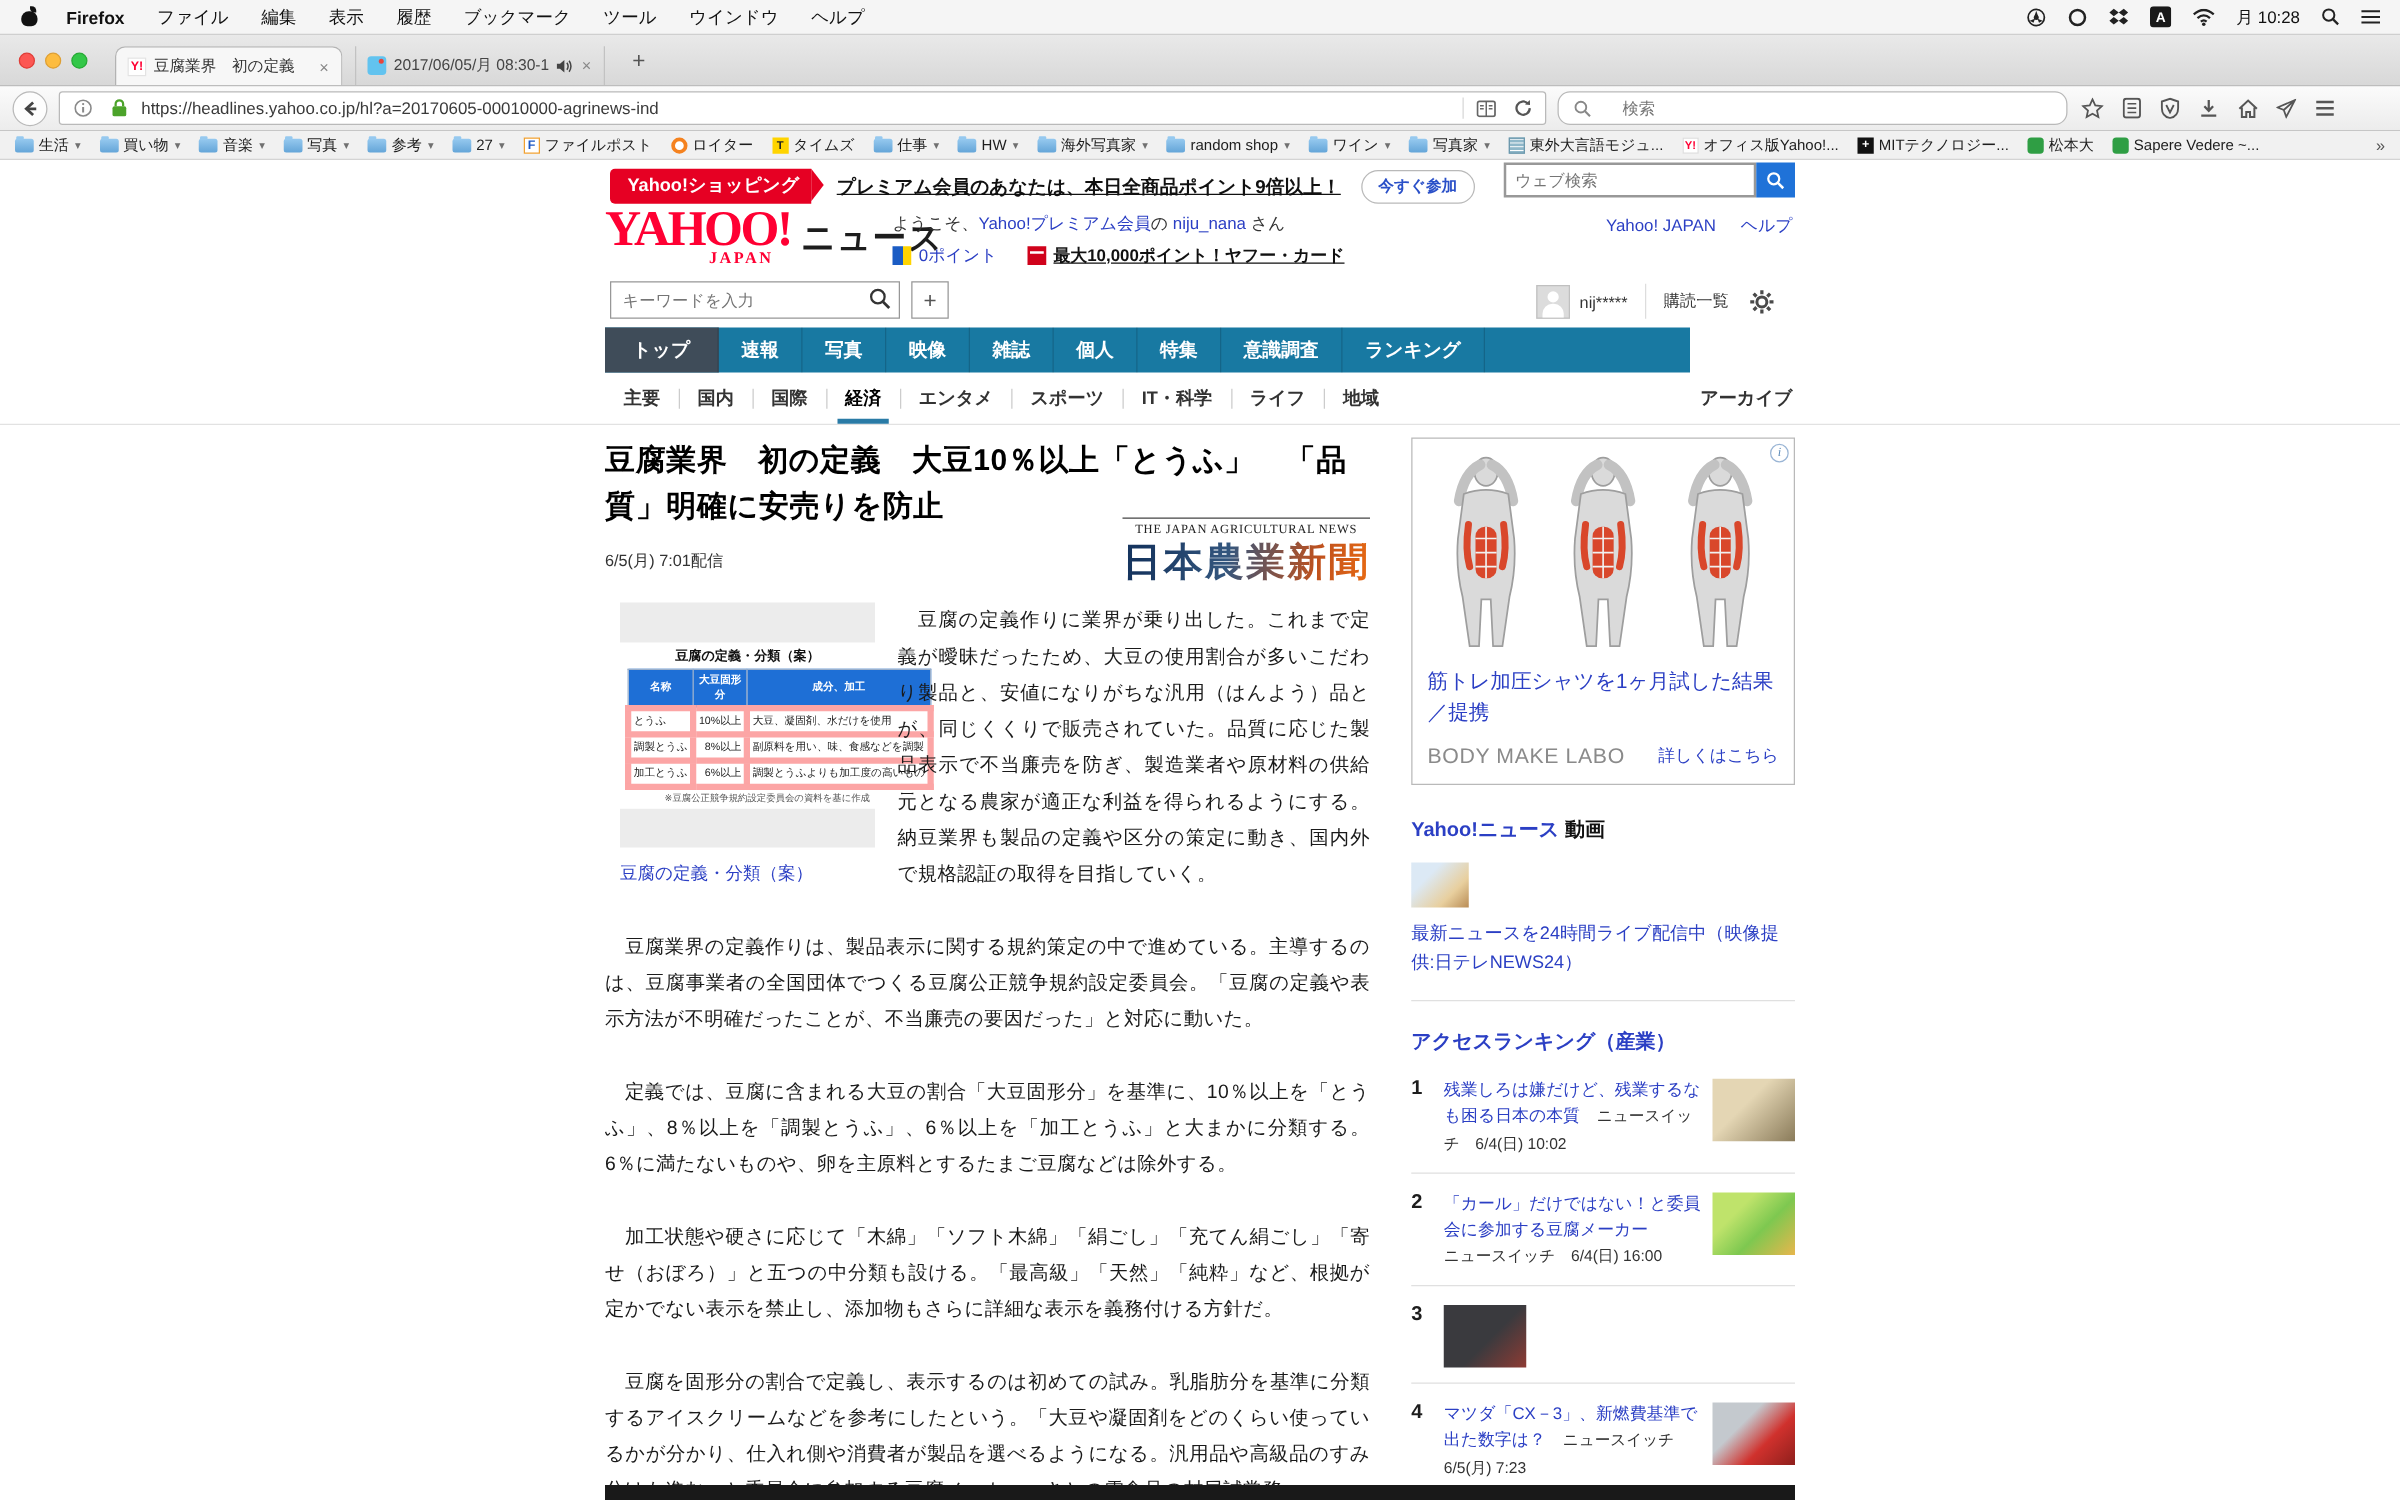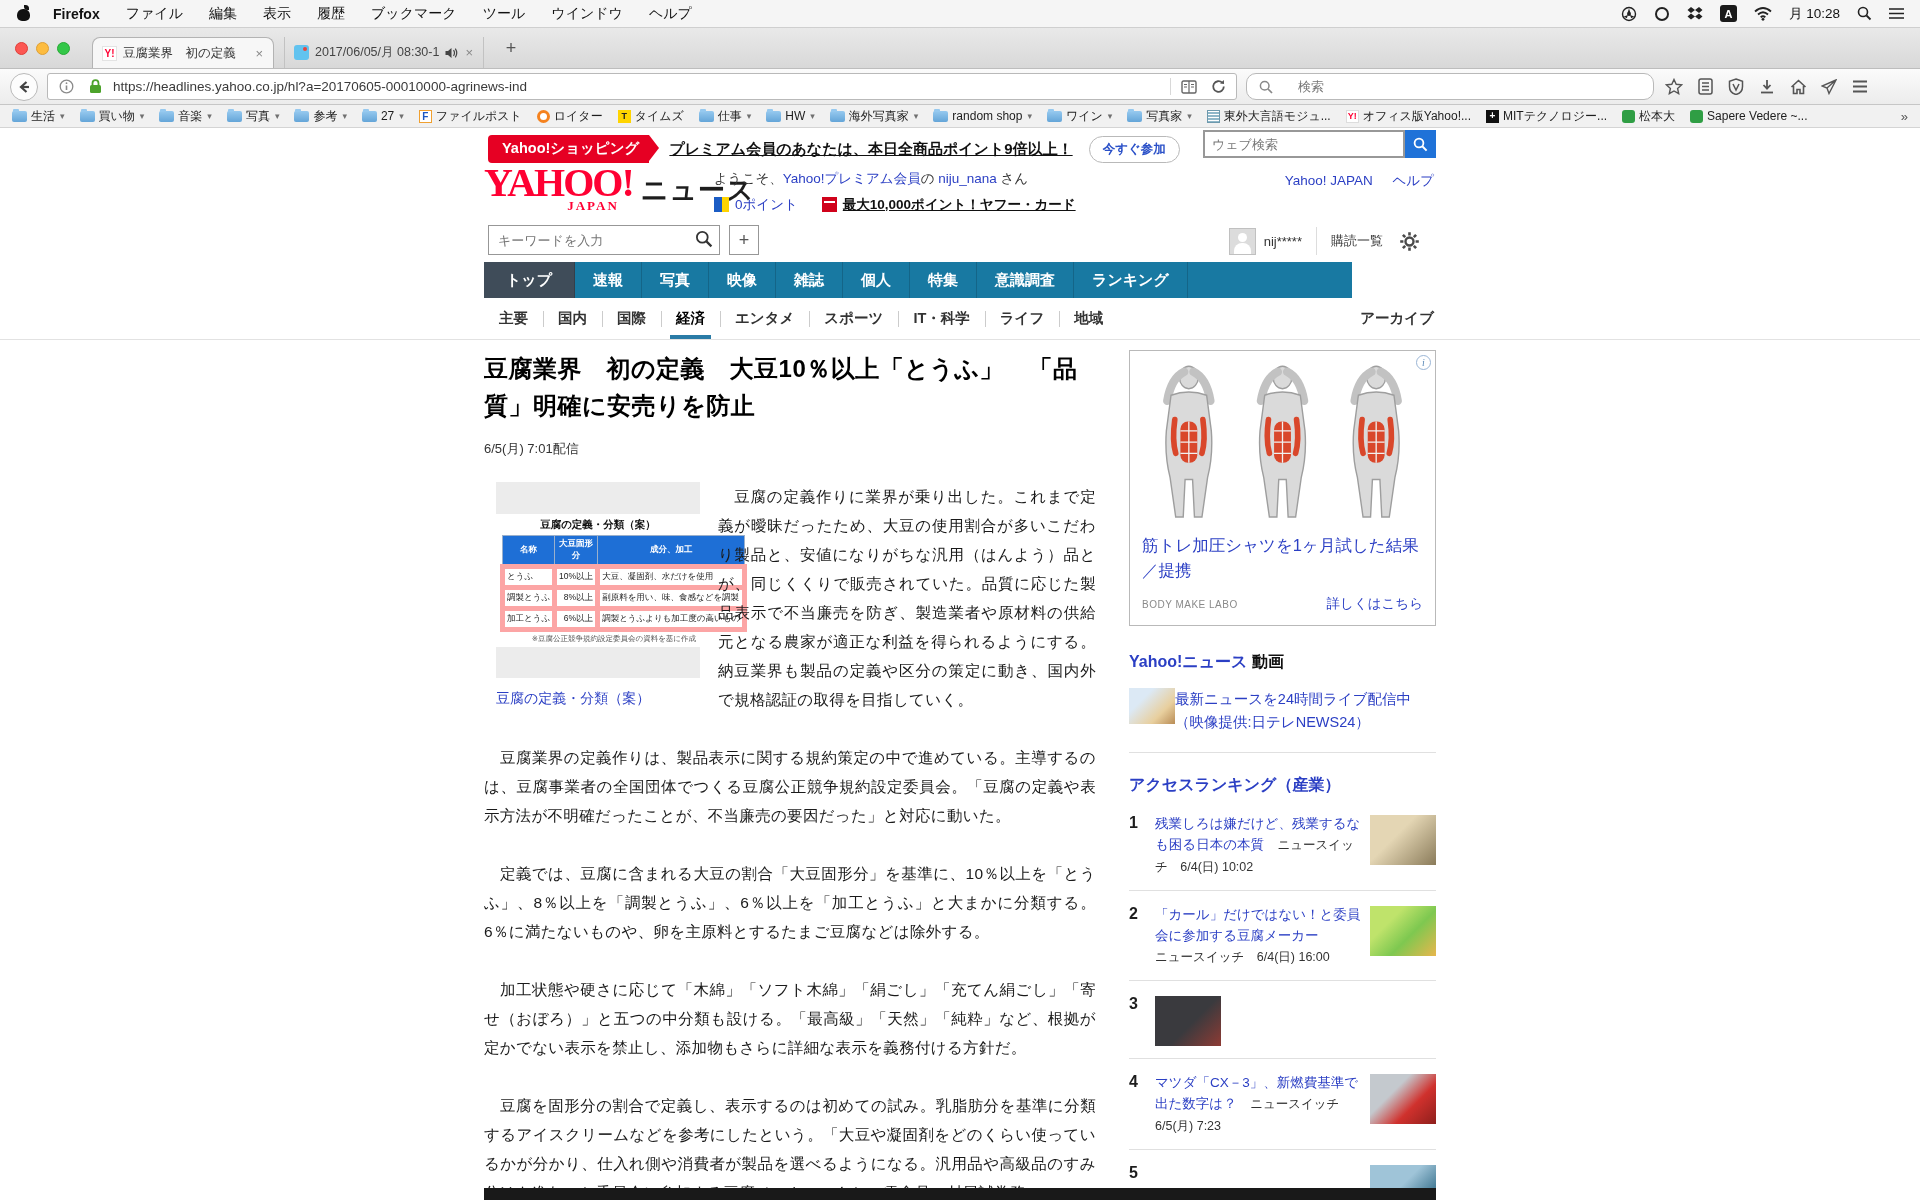--- a/index.html
+++ b/index.html
@@ -138,27 +138,27 @@
   .ft-note { font-size:7.5px; color:#555; text-align:right; margin-top:2px; }
   .fig-cap { font-size:14px; color:#2b3fc4; margin-top:12px; }
 
   .para { font-size:15.5px; line-height:29px; color:#1a1a1a; text-align:justify; margin-bottom:29px; letter-spacing:.3px; }
   .clear { clear:both; }
 
   .adbox { border:1px solid #b9b9b9; position:relative; padding:12px 12px 12px; }
   .ad-info { position:absolute; top:4px; right:4px; width:15px; height:15px; border:1px solid #9ab5d5; border-radius:50%; color:#5b8ab8; font-size:10px; display:flex; align-items:center; justify-content:center; font-style:italic; font-family:"Liberation Serif",serif; }
   .ad-title { font-size:16.5px; line-height:25px; color:#2b3fc4; margin:10px 0 12px; }
   .ad-foot { display:flex; justify-content:space-between; align-items:center; }
-  .ad-brand { font-size:10px; color:#8a8a8a; letter-spacing:.5px; }
+  .ad-brand { font-size:17px; color:#8a8a8a; letter-spacing:.5px; }
   .ad-cta { font-size:13.5px; color:#2b3fc4; }
 
   .vid-head { margin-top:26px; font-size:16px; font-weight:bold; }
   .vid-head .blue { color:#2b3fc4; }
   .vid-head .black { color:#111; }
-  .vid-item { display:flex; gap:0; margin-top:15px; padding-bottom:18px; border-bottom:1px solid #e0e0e0; }
+  .vid-item { display:flex; gap:10px; margin-top:15px; padding-bottom:18px; border-bottom:1px solid #e0e0e0;flex-direction:column; }
   .vid-thumb { width:46px; height:36px; flex:none; background:linear-gradient(135deg,#dce9f5 30%,#e8cf9e 70%,#b98c55); }
   .vid-text { font-size:14.5px; line-height:23px; color:#2b3fc4; }
 
   .rank-head { margin-top:22px; font-size:16px; font-weight:bold; color:#2b3fc4; padding-bottom:4px; }
   .rk { display:flex; padding:13px 0 12px; border-bottom:1px solid #e0e0e0; }
   .rk:last-child { border-bottom:none; }
   .rk-num { width:26px; font-size:16px; font-weight:bold; color:#1d1d1d; flex:none; padding-top:1px; }
   .rk-body { flex:1; font-size:13.5px; line-height:21px; padding-right:9px; }
   .rk-link { color:#2b3fc4; }
   .rk-meta { color:#333; font-size:12.5px; }
@@ -540,20 +540,24 @@
       <span class="stab">地域</span>
       <span class="archive">アーカイブ</span>
     </div>
   </div>
 
   <div class="content">
 
     <div class="main-col">
       <h1 class="a-title">豆腐業界　初の定義　大豆10％以上「とうふ」　「品質」明確に安売りを防止</h1>
       <div class="a-date">6/5(月) 7:01配信</div>
+      <div class="agri">
+        <div class="agri-en">THE JAPAN AGRICULTURAL NEWS</div>
+        <div class="agri-ja">日本農業新聞</div>
+      </div>
 
       <div class="fig">
         <div class="fig-img">
           <div class="fig-white">
             <div class="ft-title">豆腐の定義・分類（案）</div>
             <table class="ft">
               <tbody>
                   <tr>
                 <th>名称</th>
                 <th>大豆固形分</th>

